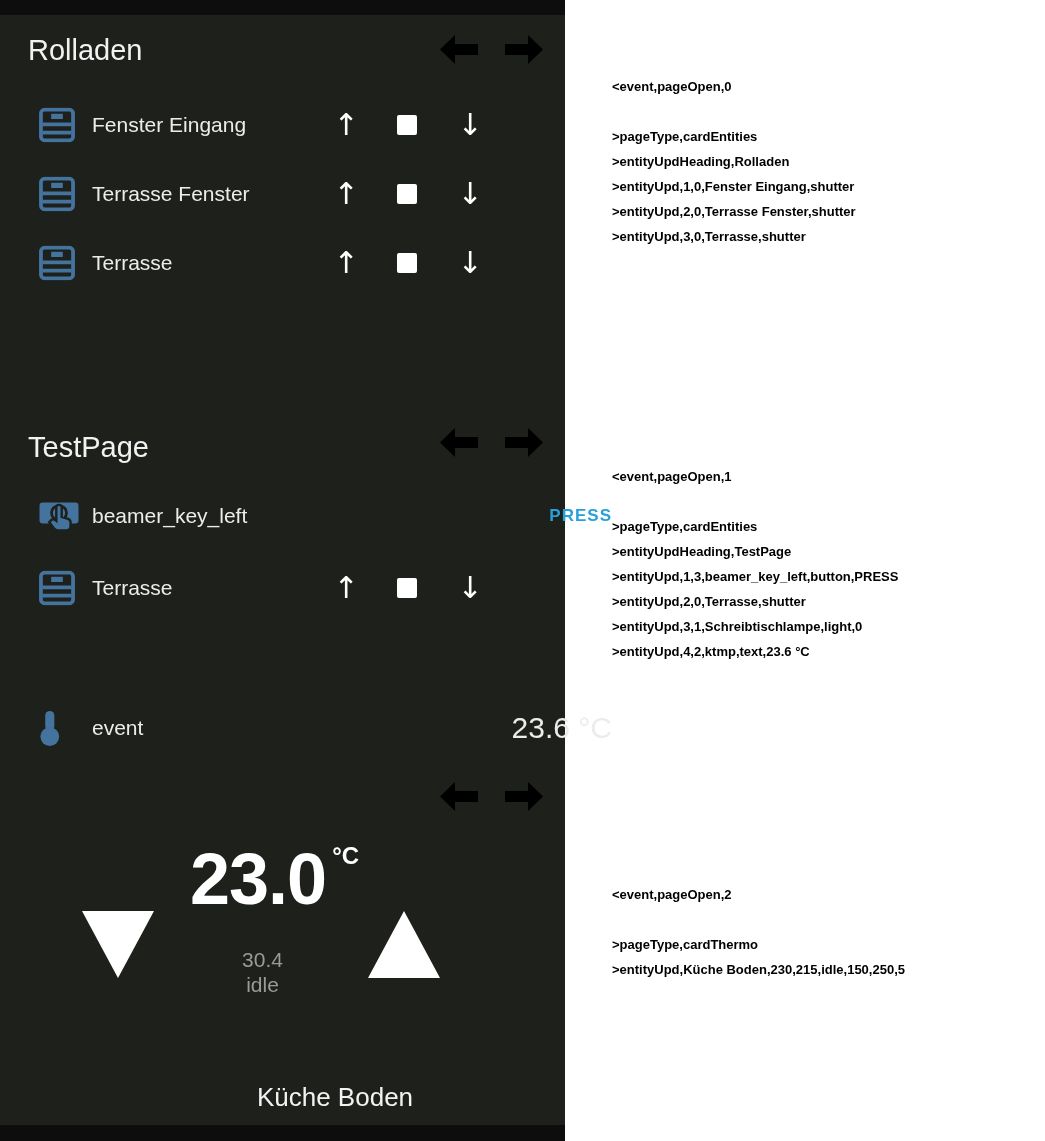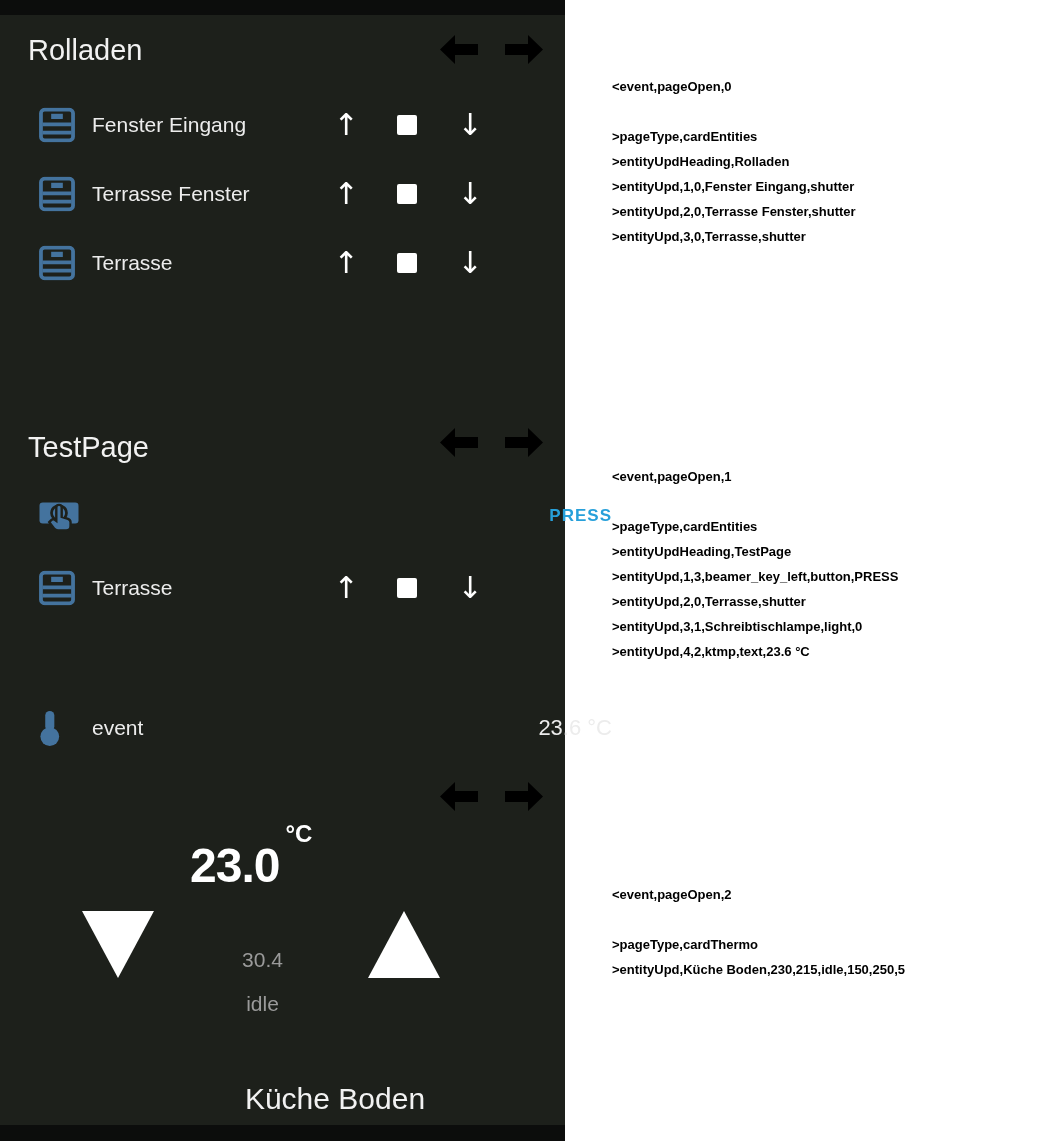--- a/index.html
+++ b/index.html
@@ -20,36 +20,36 @@
   .icon{position:absolute;left:38px;top:50%;transform:translateY(-50%);display:block;}
   .label{position:absolute;left:92px;top:0;line-height:44px;font-size:21px;color:#ececec;white-space:nowrap;}
 
   .ctl{position:absolute;width:36px;top:0;line-height:44px;font-size:30px;color:#ffffff;text-align:center;
        font-family:"DejaVu Sans",sans-serif;cursor:pointer;}
   .ctl.up{left:328px;} .ctl.down{left:452px;}
   .stop{position:absolute;left:397px;top:12px;width:20px;height:20px;background:#ffffff;border-radius:2px;cursor:pointer;}
 
   .press{position:absolute;right:38px;top:0;line-height:44px;font-size:17px;font-weight:600;
          color:#27a0da;letter-spacing:1px;cursor:pointer;}
-  .value{position:absolute;right:38px;top:0;line-height:44px;font-size:22px;color:#ececec;}
+  .value{position:absolute;right:38px;top:0;line-height:44px;font-size:30px;color:#ececec;}
 
   .toggle{position:absolute;right:38px;top:4px;width:57px;height:35px;cursor:pointer;}
   .toggle .track{position:absolute;left:2px;top:6px;width:55px;height:23px;border-radius:12px;background:#4a4a4a;}
   .toggle .knob{position:absolute;left:0;top:0;width:35px;height:35px;border-radius:50%;background:#a0a0a0;}
 
   
   .thermo-temp{position:absolute;left:190px;top:838px;color:#ffffff;white-space:nowrap;}
-  .thermo-temp .big{font-size:48px;font-weight:700;letter-spacing:-1px;}
+  .thermo-temp .big{font-size:72px;font-weight:700;letter-spacing:-1px;}
   .thermo-temp .unit{font-size:24px;font-weight:700;position:relative;top:-40px;margin-left:6px;}
   .tri{position:absolute;width:0;height:0;cursor:pointer;}
   .tri.down{left:82px;top:911px;border-left:36px solid transparent;border-right:36px solid transparent;border-top:67px solid #ffffff;}
   .tri.up{left:368px;top:911px;border-left:36px solid transparent;border-right:36px solid transparent;border-bottom:67px solid #ffffff;}
   .thermo-sub{position:absolute;left:190px;top:948px;width:145px;text-align:center;color:#9a9a9a;font-size:21px;}
-  .thermo-sub .state{margin-top:20px;}
-  .thermo-name{position:absolute;left:0;top:1082px;width:670px;text-align:center;color:#f2f2f2;font-size:30px;}
+  .thermo-sub .state{margin-top:1px;}
+  .thermo-name{position:absolute;left:0;top:1082px;width:670px;text-align:center;color:#f2f2f2;font-size:26px;}
 
   
   .log{position:absolute;left:612px;color:#000;font-size:13px;font-weight:700;
        font-family:"Liberation Sans",sans-serif;}
   .log .ln{height:25px;line-height:25px;white-space:nowrap;}
 </style>
 </head>
 <body>
 
 <svg width="0" height="0" style="position:absolute">
@@ -130,20 +130,21 @@
         </svg>
       <svg viewBox="0 0 38 29">
           <use href="#ic-arrow-right"></use>
         </svg>
     </div>
 
     <div class="row" style="top:494px">
       <svg class="icon" width="42" height="37" viewBox="0 0 28 24">
           <use href="#ic-tap"></use>
         </svg>
+      <div class="label">beamer_key_left</div>
       <div class="press">PRESS</div>
     </div>
 
     <div class="row" style="top:566px">
       <svg class="icon" width="38" height="35" viewBox="0 0 26 24">
           <use href="#ic-shutter"></use>
         </svg>
       <div class="label">Terrasse</div>
       <div class="ctl up">↑</div>
       <div class="stop"></div>

